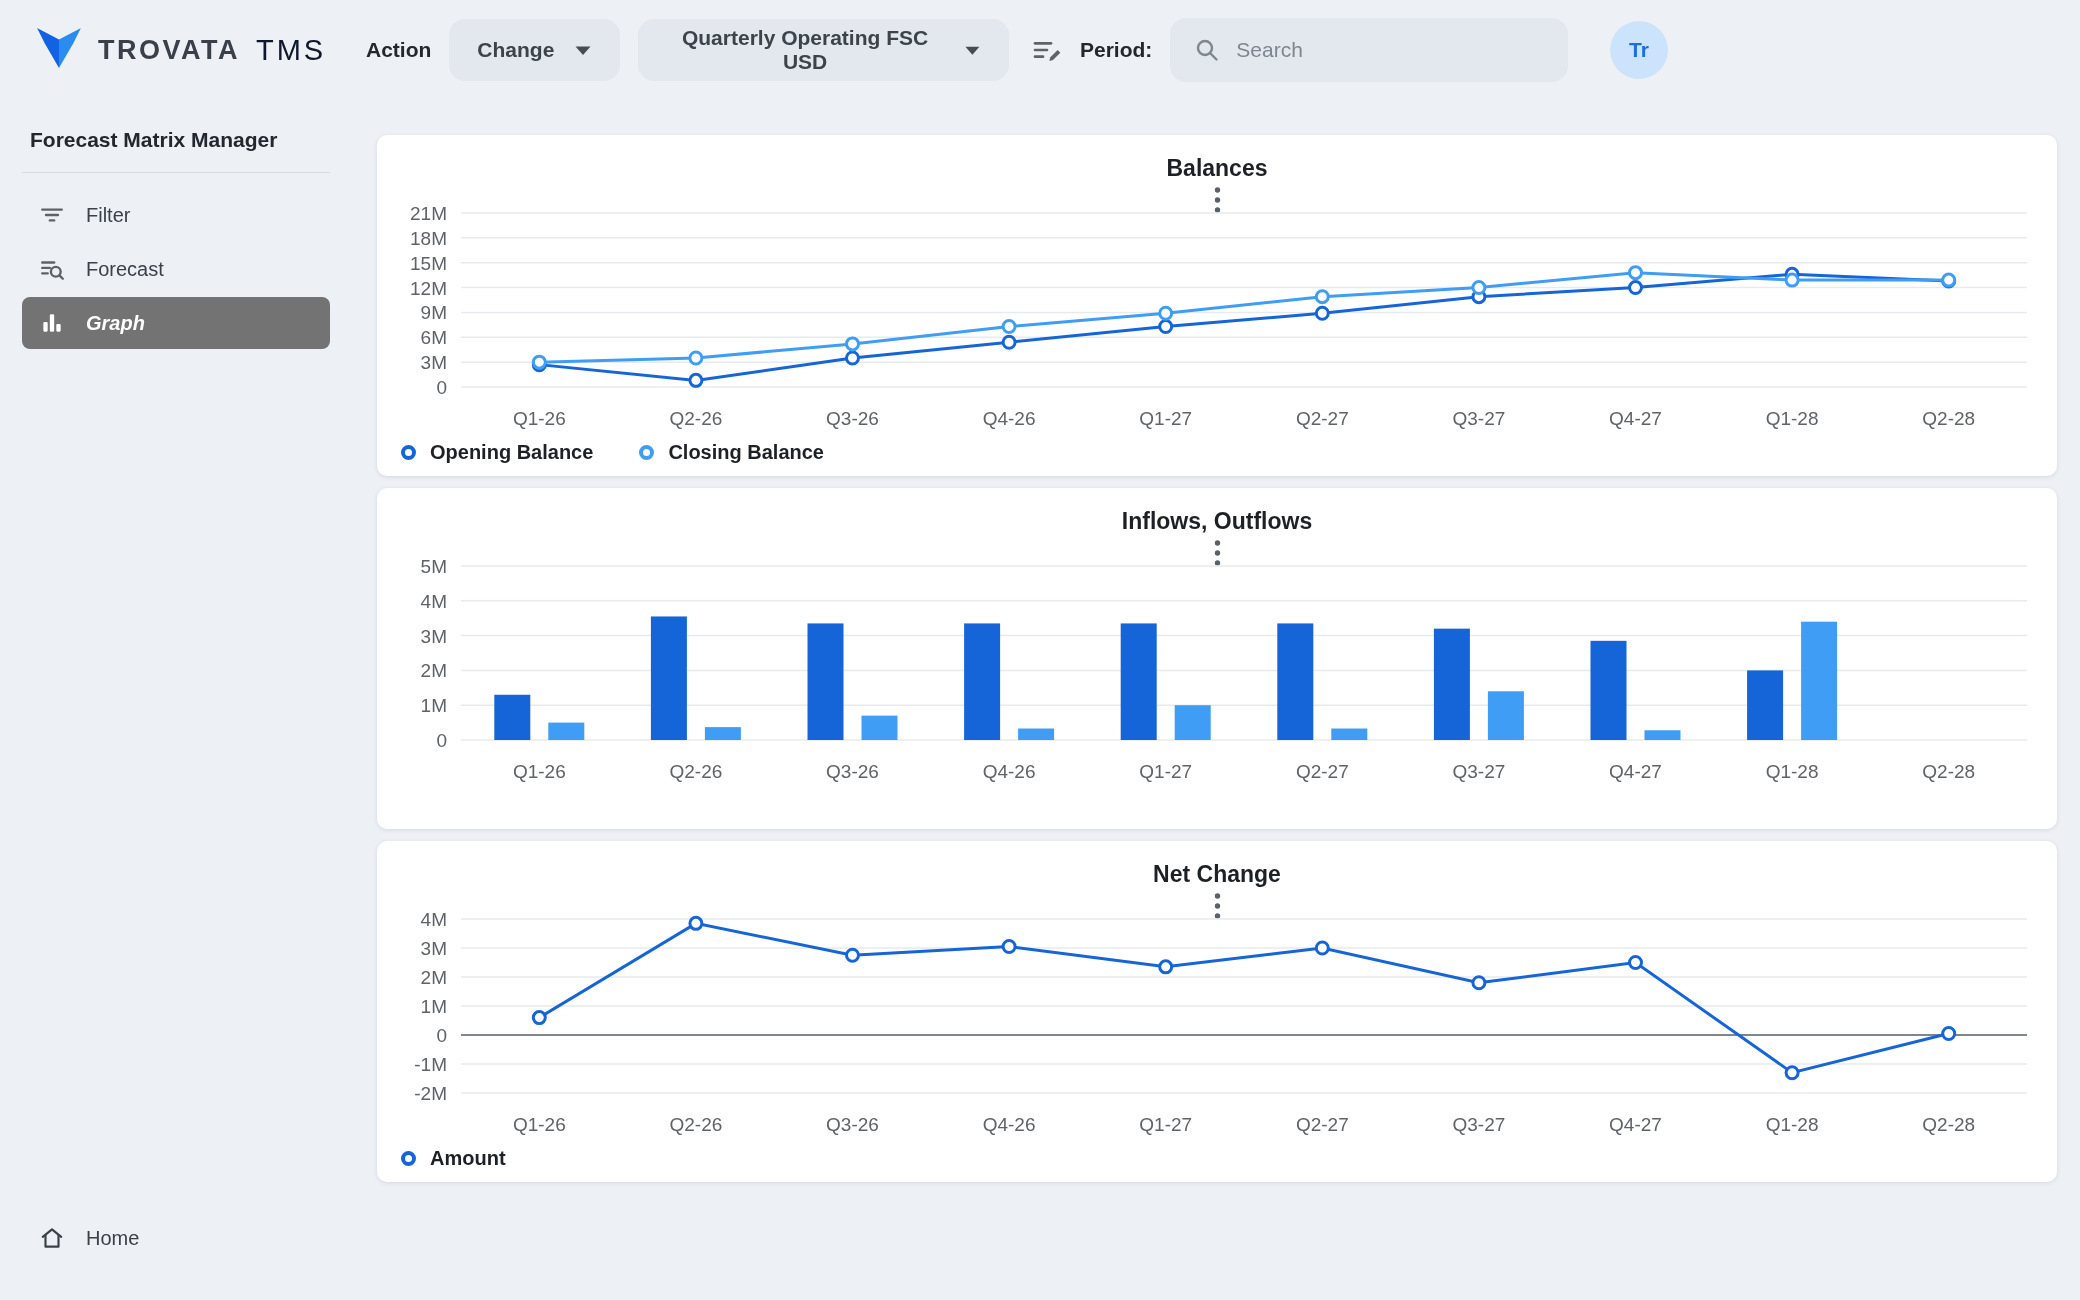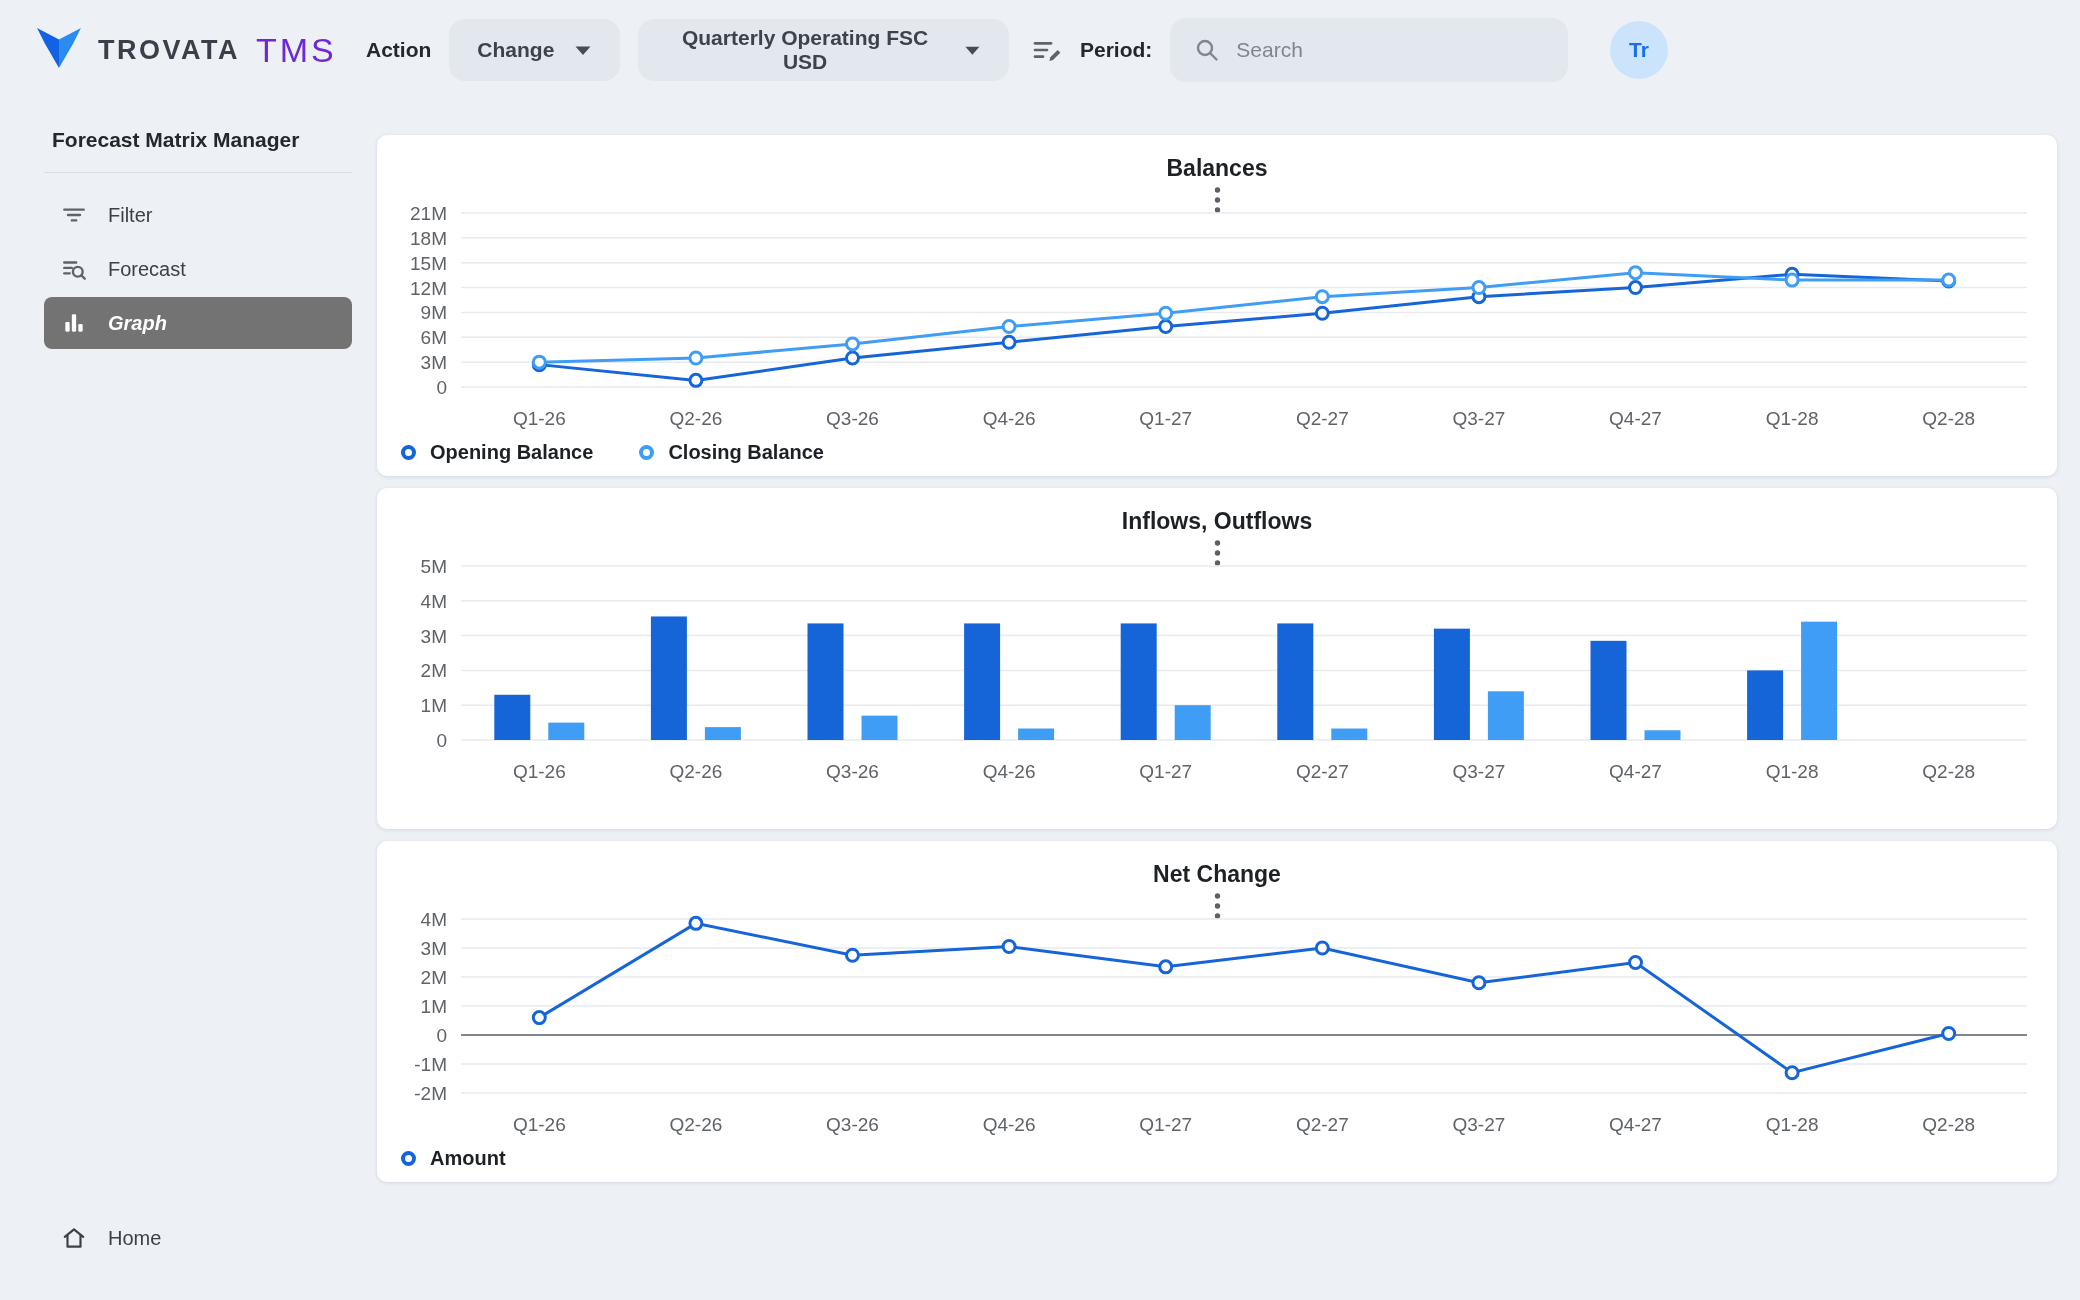--- a/index.html
+++ b/index.html
@@ -8,39 +8,39 @@
     background:#edf1f6;
     font-family:"Liberation Sans","DejaVu Sans",sans-serif;
     color:#202124; position:relative; overflow:hidden;
   }
 
   
   .topbar { position:absolute; top:0; left:0; width:1696px; height:100px;
             display:flex; align-items:center; padding:0 28px 0 36px; }
   .brand { display:flex; align-items:center; gap:16px; width:330px; flex:0 0 auto; }
   .brand-name { font-size:27px; font-weight:700; letter-spacing:2.5px; color:#394049; }
-  .brand-suffix { font-size:34px; font-weight:400; letter-spacing:3px; color:#6d28d9; }
+  .brand-suffix { font-size:29px; font-weight:400; letter-spacing:3px; color:#0f172a; }
   .hdr-label { font-size:21px; font-weight:700; color:#23282e; margin-right:18px; }
   .pill { display:flex; align-items:center; gap:20px; height:62px; padding:0 28px;
           background:#e3e8ee; border:none; border-radius:16px; font-family:inherit;
           font-size:21px; font-weight:600; color:#3c434b; cursor:pointer; margin-right:18px; }
   .iconbtn { display:flex; align-items:center; justify-content:center; width:44px; height:44px;
              margin-right:12px; cursor:pointer; background:none; border:none; }
   .search { margin-left:auto; display:flex; align-items:center; gap:16px; width:420px; height:64px;
             background:#e3e8ee; border-radius:16px; padding:0 24px; }
   .search-input { flex:1; border:none; background:transparent; outline:none; font-family:inherit;
                   font-size:21px; color:#3c434b; }
   .search-input::placeholder { color:#7e868f; }
   .avatar { width:58px; height:58px; border-radius:50%; background:#cce4fb; margin-left:42px;
             display:flex; align-items:center; justify-content:center; cursor:pointer;
             font-size:21px; font-weight:700; color:#1a6ee8; flex:0 0 auto; }
 
   
   .sidebar { position:absolute; left:0; top:100px; width:352px; bottom:0;
-             padding:28px 22px 34px 22px; display:flex; flex-direction:column;margin-left:22px; }
+             padding:28px 22px 34px 22px; display:flex; flex-direction:column; }
   .sidebar-title { font-size:21px; font-weight:700; color:#23282e; padding-left:8px; }
   .sidebar-divider { height:1px; background:#d8dde3; margin:20px 0 16px; }
   .nav-item { display:flex; align-items:center; gap:20px; height:52px; border-radius:8px;
               padding:0 16px; font-size:20px; font-weight:500; color:#3a4149; cursor:pointer;
               margin-bottom:2px; }
   .nav-item.active { background:#737373; color:#ffffff; font-weight:600;font-style:italic; }
   .nav-icon { display:flex; align-items:center; justify-content:center; width:28px; height:28px; }
   .sidebar-home { margin-top:auto; }
 
   

